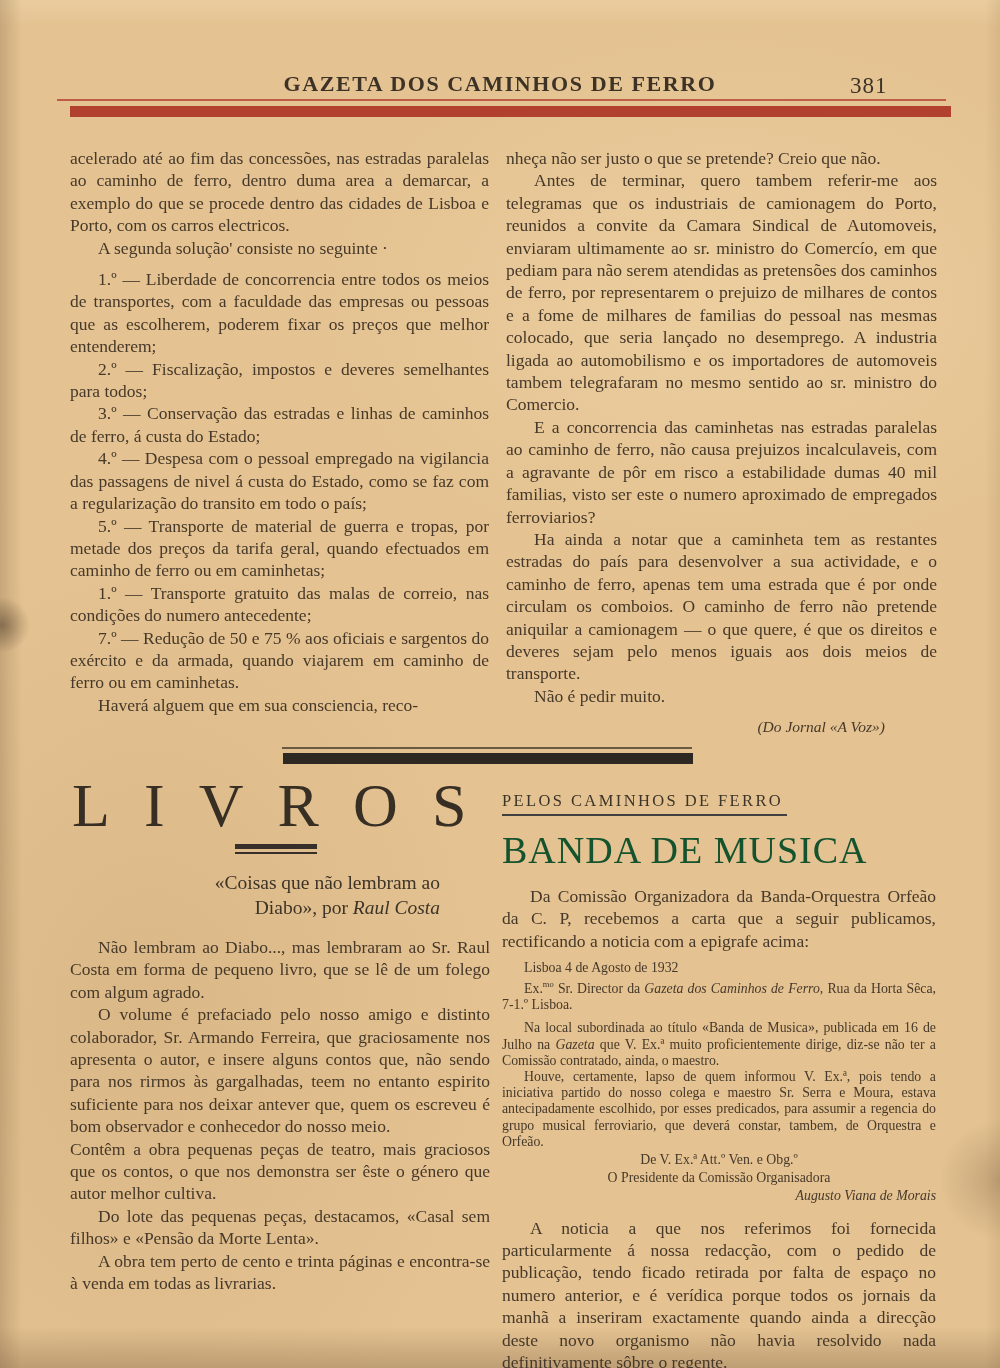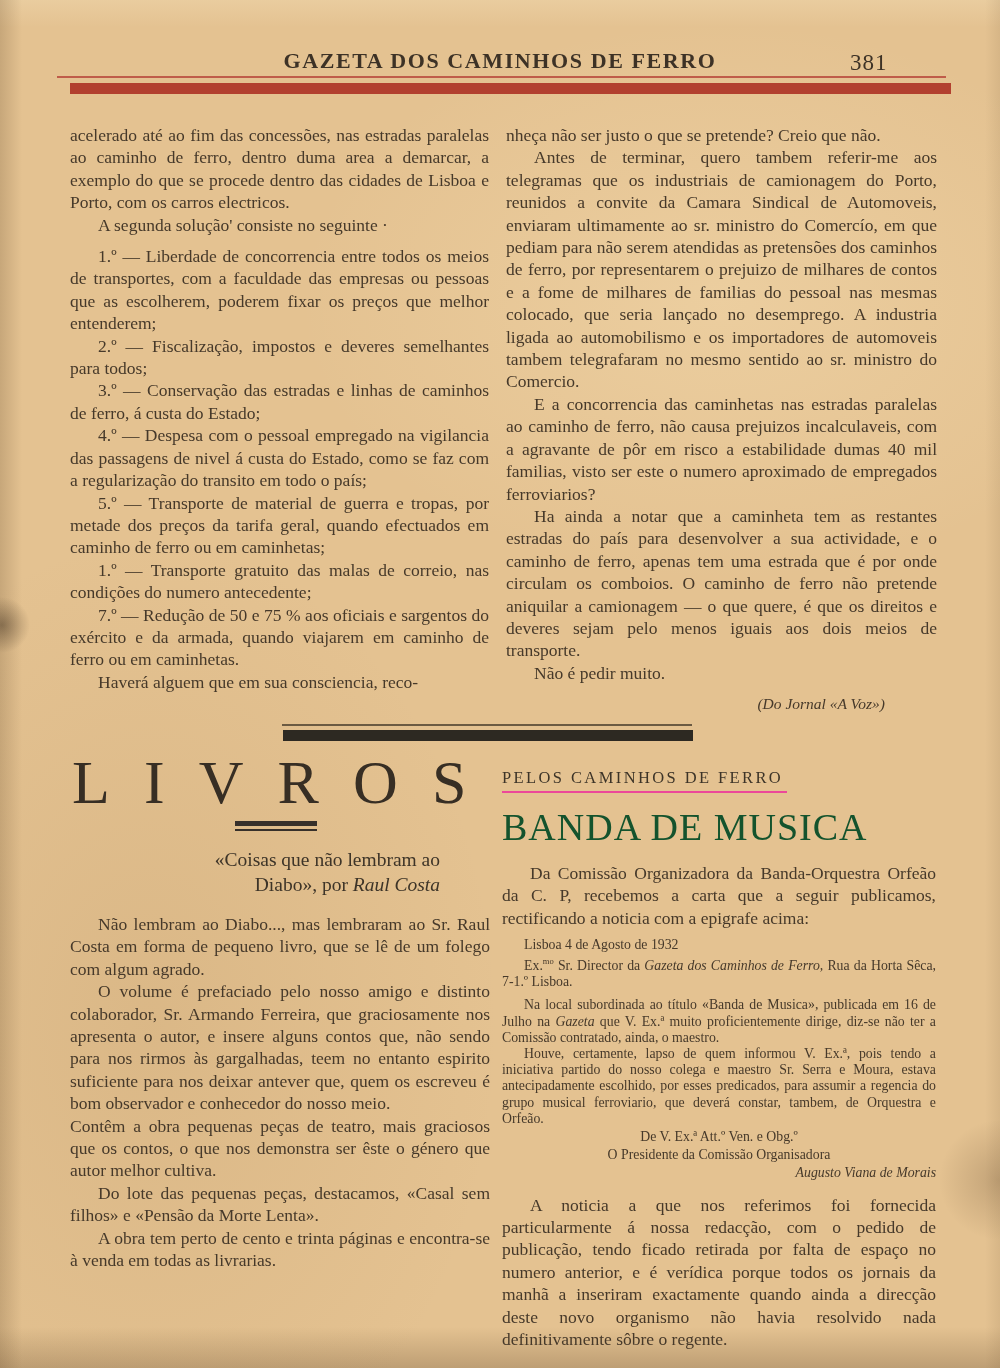--- a/index.html
+++ b/index.html
@@ -11,21 +11,21 @@
       radial-gradient(circle at 2px 625px, rgba(55,40,25,.45), transparent 28px),
       radial-gradient(circle at 999px 1180px, rgba(90,65,40,.25), transparent 60px),
       radial-gradient(ellipse 600px 400px at 72% 22%, rgba(250,228,185,.35), transparent 70%),
       radial-gradient(ellipse 500px 700px at 15% 75%, rgba(160,120,70,.14), transparent 70%),
       linear-gradient(to right, rgba(95,70,40,.22), rgba(95,70,40,0) 2.2%),
       linear-gradient(to left, rgba(95,70,40,.10), rgba(95,70,40,0) 1.5%),
       linear-gradient(to top, rgba(90,65,40,.28), rgba(90,65,40,0) 3%),
       linear-gradient(to bottom, rgba(250,235,200,.25), rgba(0,0,0,0) 2%),
       #e4c291;
   }
-  .abs{position:absolute;}
+  .abs{position:absolute;margin-top:23px;}
   
   .masthead{
     top:48px;left:0;width:1000px;text-align:center;
     font-weight:bold;font-size:22px;letter-spacing:1.6px;color:#3d3226;
   }
   .pagenum{top:50px;left:850px;font-size:23px;letter-spacing:1px;color:#3d3226;}
   .rule-thin-red{top:76px;left:57px;width:889px;height:2px;background:#b84a3c;opacity:.85;}
   .rule-thick-red{top:83px;left:70px;width:881px;height:11px;background:#b2402f;}
   
   .col{font-size:17.5px;line-height:22.4px;}
@@ -48,21 +48,21 @@
   .livros-subtitle{
     width:248px;margin:0 0 16px 122px;text-align:right;
     font-size:19.5px;line-height:25px;color:#3d3428;
   }
   .livros-body{font-size:17.5px;line-height:22.4px;}
   .livros-body p{margin:0;text-align:justify;}
   
   .banda{top:768px;left:502px;width:434px;}
   .kicker{
     display:inline-block;font-size:16.5px;letter-spacing:2.4px;color:#3d3428;
-    border-bottom:2px solid #ec4899;padding:0 4px 3px 0;margin:0;text-align:center;
+    border-bottom:2px solid #404040;padding:0 4px 3px 0;margin:0;text-align:center;
   }
   .banda-heading{
     font-size:38px;line-height:50px;letter-spacing:1px;color:#14532d;
     white-space:nowrap;margin:9px 0 10px 0;font-weight:400;
   }
   .banda-intro{font-size:17.5px;line-height:22.4px;}
   .banda-intro p{margin:0;text-align:justify;}
   .letter{font-size:13.8px;line-height:16.2px;margin-top:8px;}
   .letter p{margin:0;text-align:justify;}
   .letter .mt{margin-top:7px;}

